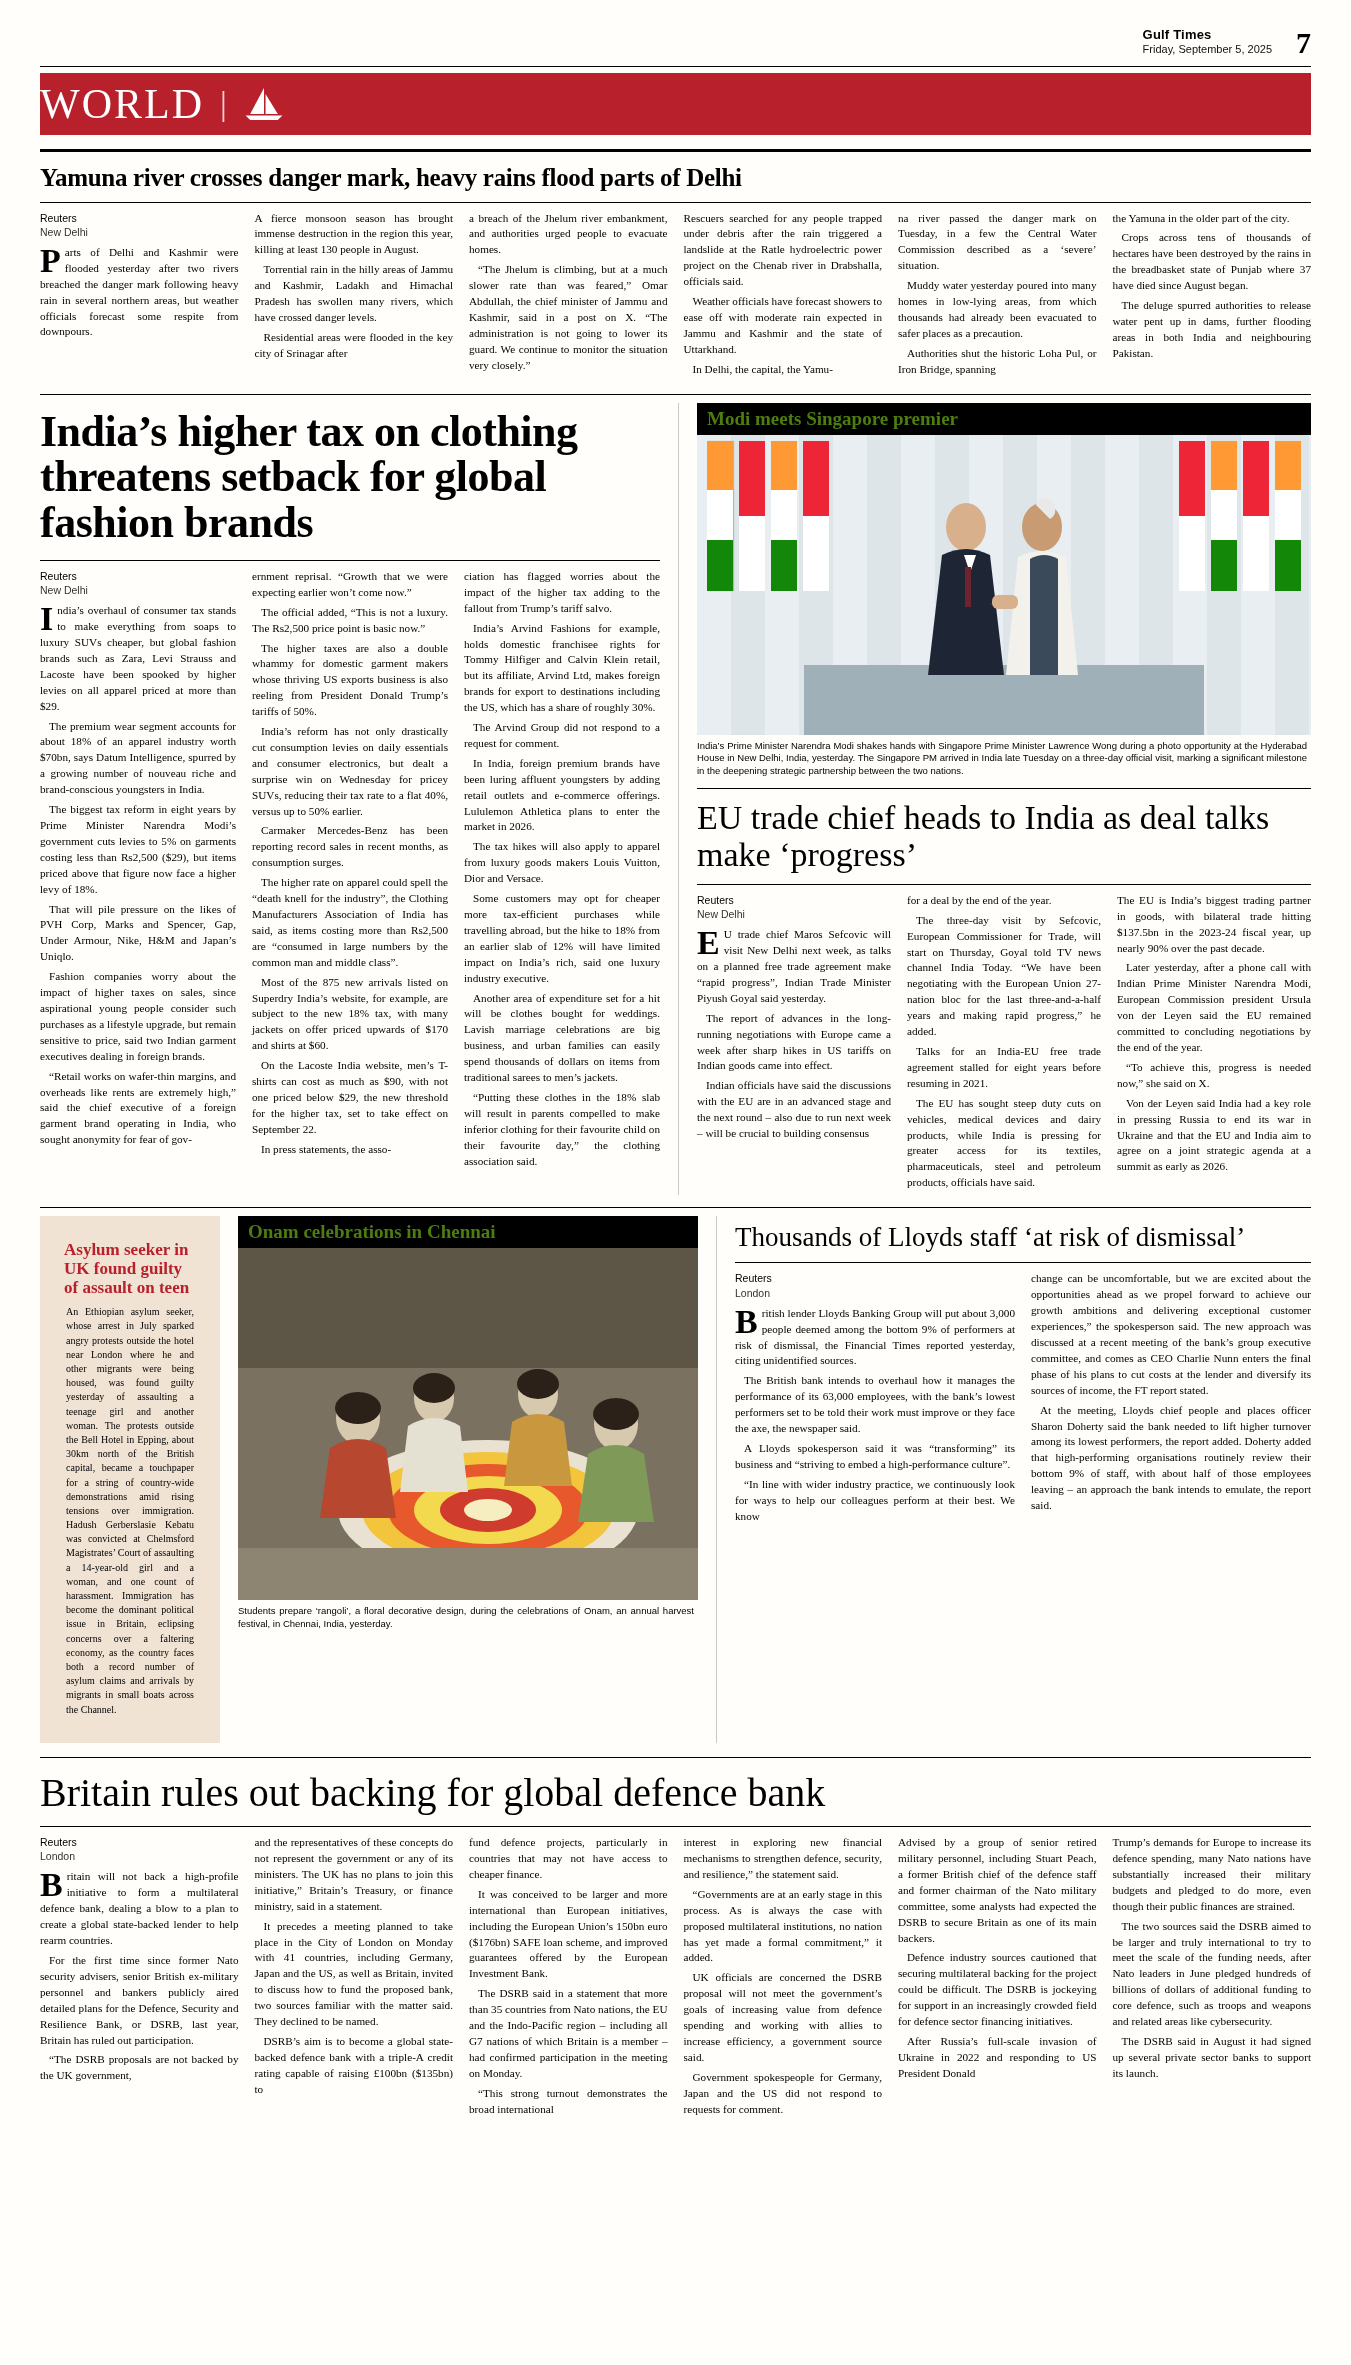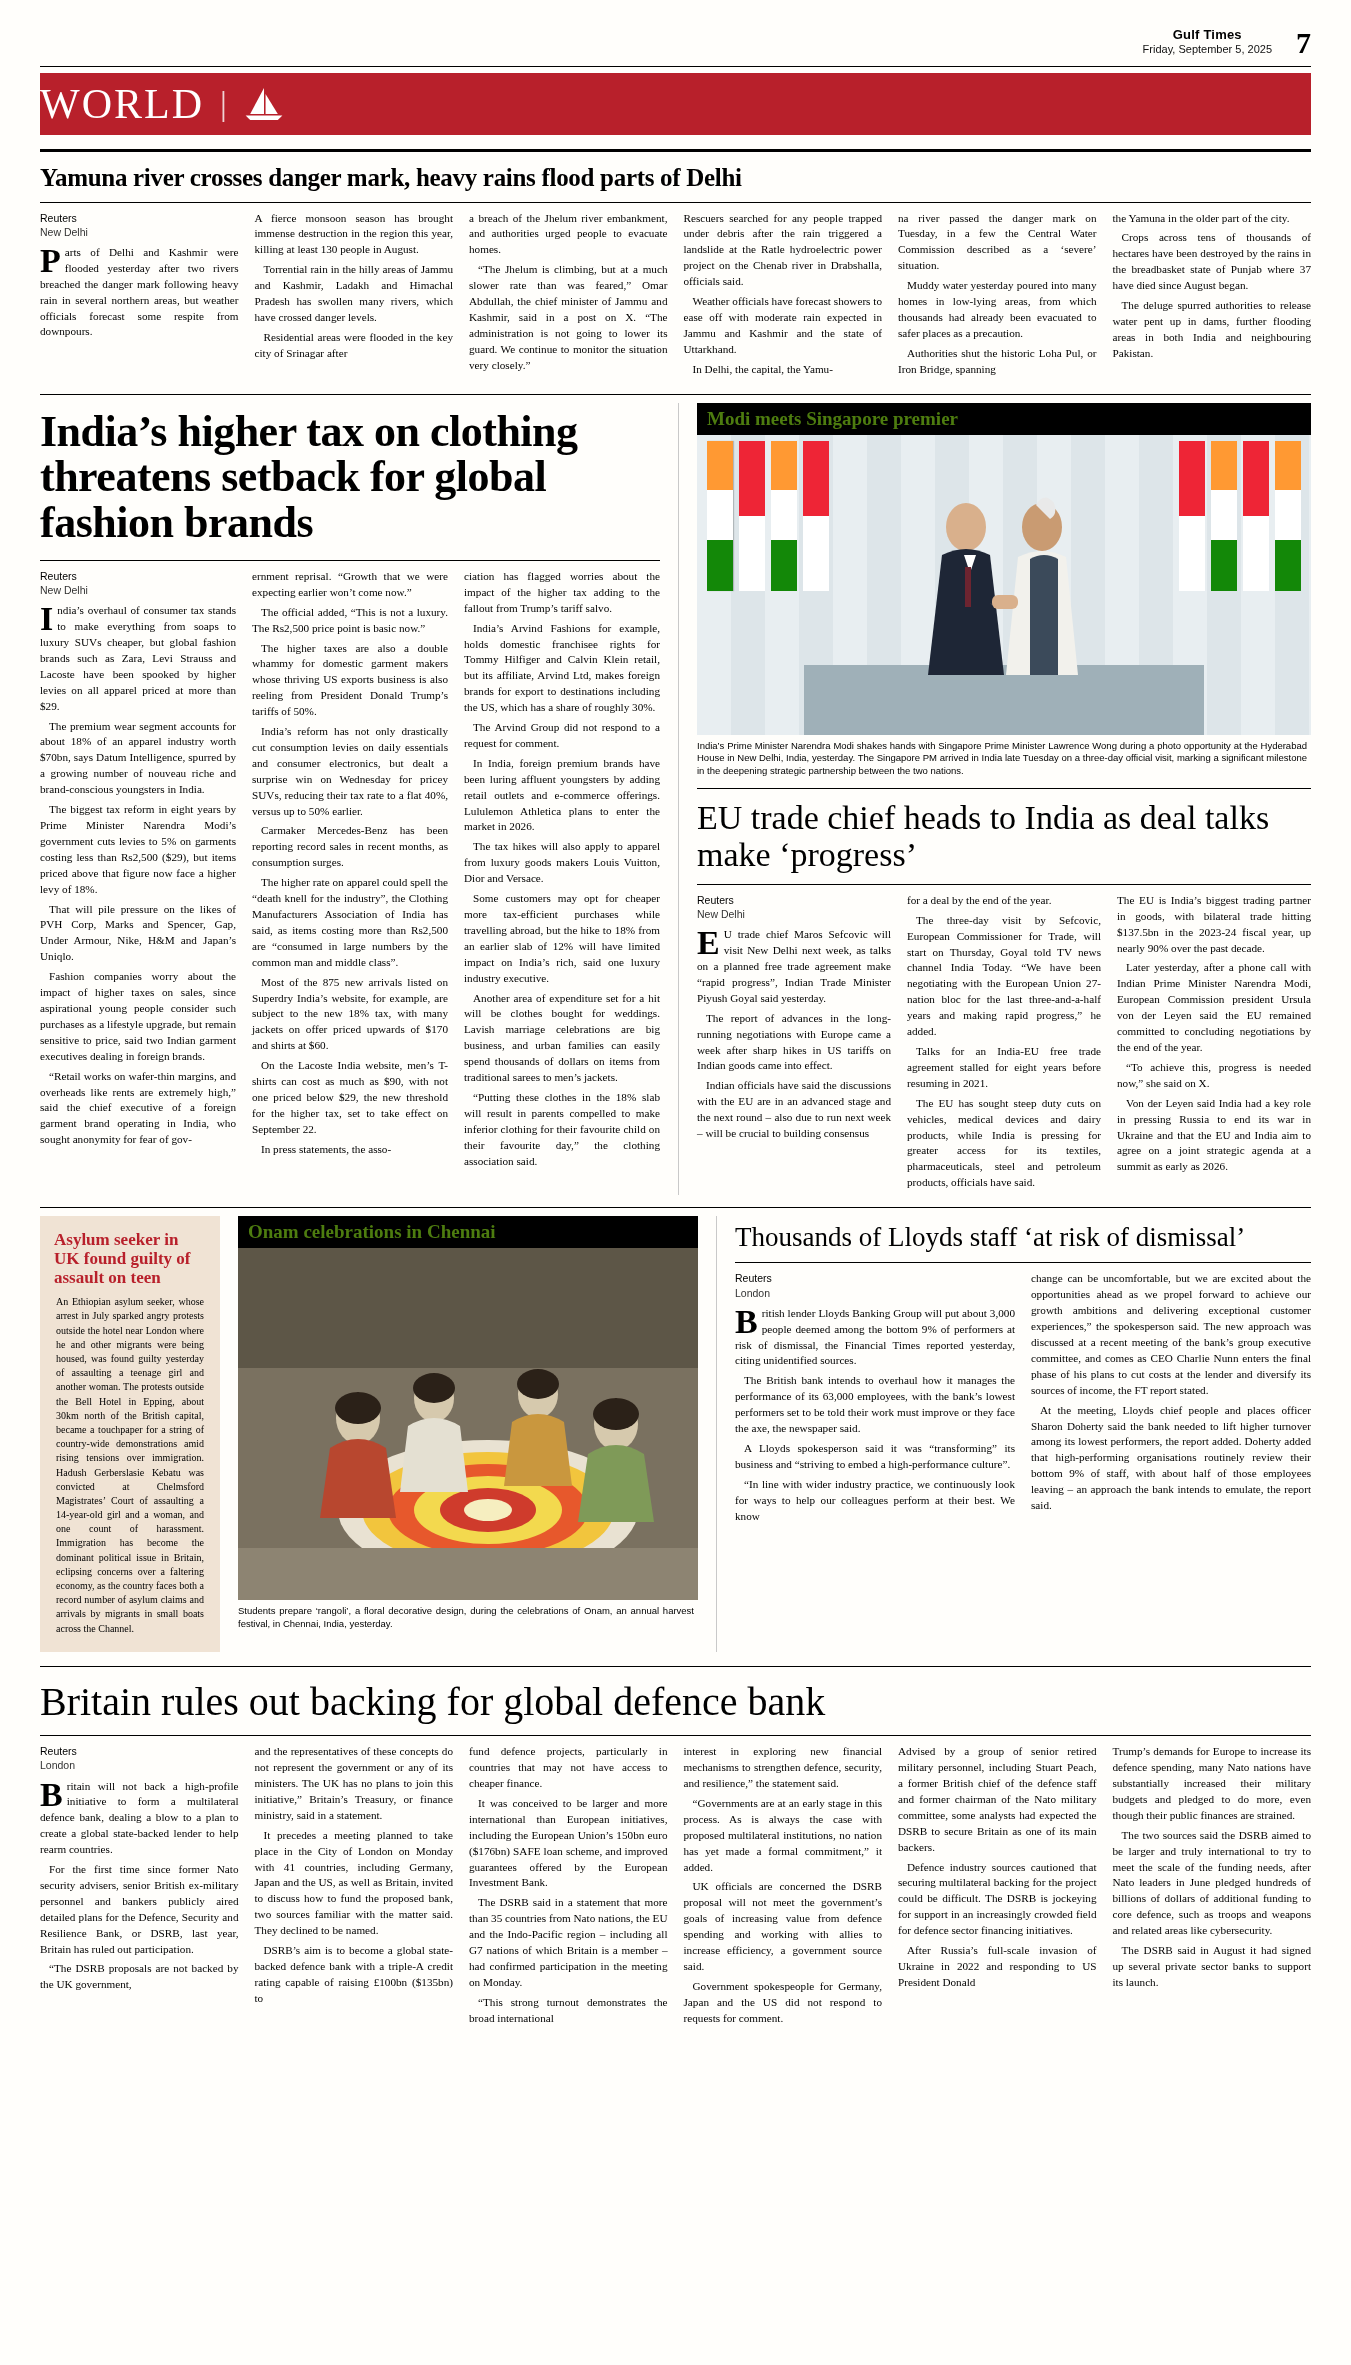--- a/index.html
+++ b/index.html
@@ -2,21 +2,21 @@
 <html><head>
 <meta charset="utf-8">
 <style>
   html,body{margin:0;padding:0;background:#d8d8d4;}
   body{font-family:"Liberation Serif",serif;}
   .page{width:1351px;min-height:2365px;background:#fffefb;margin:0 auto;position:relative;padding:0;box-sizing:border-box;}
   .inner{padding:28px 40px 30px 40px;}
 
   
   .masthead{display:flex;justify-content:flex-end;align-items:flex-end;gap:10px;padding:0 0 6px 0;}
-  .mh-center{text-align:center;line-height:1.15;}
+  .mh-center{text-align:left;line-height:1.15;}
   .mh-title{font-size:13px;font-weight:bold;font-family:"Liberation Sans",sans-serif;letter-spacing:.2px;}
   .mh-date{font-size:11px;font-family:"Liberation Sans",sans-serif;color:#111;}
   .mh-num{font-size:30px;font-weight:bold;font-family:"Liberation Serif",serif;margin-left:14px;line-height:.9;}
   .rule-top{border-top:1px solid #000;margin-top:4px;}
 
   
   .section-banner{background:#b8202b;height:62px;margin-top:6px;display:flex;align-items:center;justify-content:flex-start;padding-right:18px;box-sizing:border-box;}
   .section-banner .word{color:#fff;font-family:"Liberation Serif",serif;font-size:42px;letter-spacing:2px;font-weight:400;}
   .section-banner .divider{color:#fff;font-size:34px;margin:0 14px 0 16px;opacity:.8;}
   .dhow{width:46px;height:40px;}
@@ -42,21 +42,21 @@
   h2.feature{font-family:"Liberation Serif",serif;font-weight:bold;font-size:44px;line-height:1.04;margin:6px 0 14px 0;letter-spacing:-.5px;}
   h2.feature2{font-family:"Liberation Serif",serif;font-size:34px;line-height:1.1;margin:10px 0 10px 0;font-weight:400;}
   h2.feature3{font-family:"Liberation Serif",serif;font-size:27px;line-height:1.12;margin:6px 0 10px 0;font-weight:400;}
   h2.big-bottom{font-family:"Liberation Serif",serif;font-size:40px;font-weight:400;line-height:1.06;margin:14px 0 12px 0;}
 
   
   .strip{background:#000;color:#4d7c0f;font-family:"Liberation Serif",serif;font-weight:bold;font-size:19px;padding:5px 10px;}
   .cap{font-family:"Liberation Sans",sans-serif;font-size:9.5px;line-height:1.35;padding:5px 4px 0 0;text-align:justify;}
 
   
-  .sidebox{background:#f0e3d4;padding:14px;box-sizing:border-box;}
+  .sidebox{background:#f0e3d4;padding:24px;box-sizing:border-box;}
   .sidebox h3{font-family:"Liberation Serif",serif;color:#b8202b;font-size:17px;line-height:1.12;margin:0 0 8px 0;font-weight:bold;}
   .sidebox p{font-size:10px;line-height:1.42;text-align:justify;margin:2px;}
   .sep-v{width:1px;background:#c9c9c9;}
 
   
   .row{display:flex;gap:18px;}
 </style>
 </head>
 <body>
 

